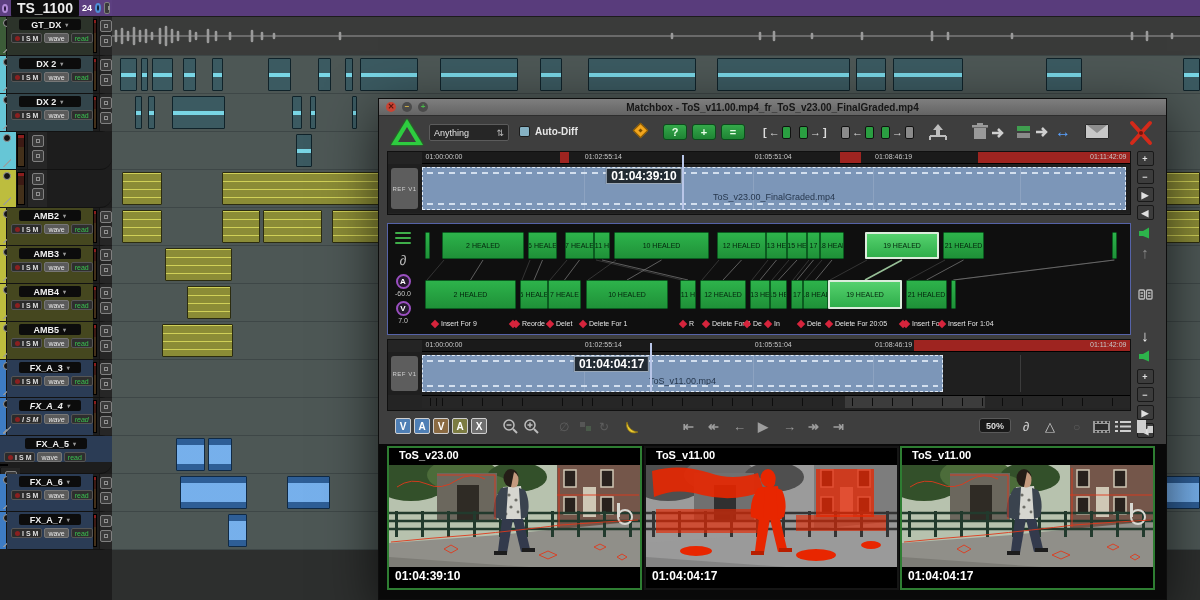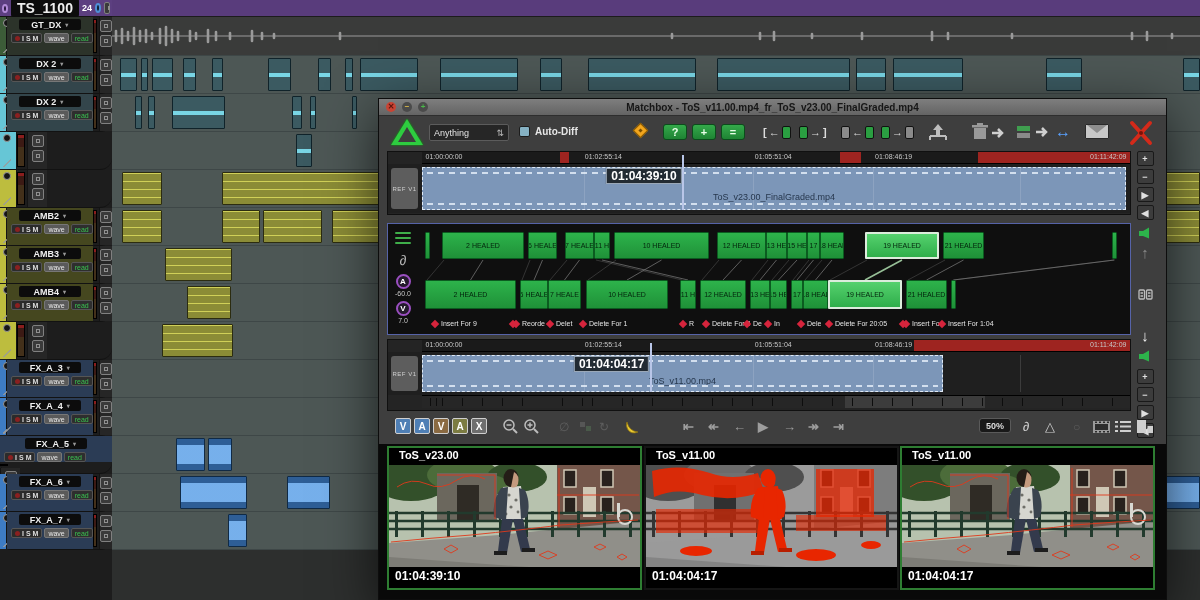--- a/index.html
+++ b/index.html
@@ -419,54 +419,70 @@
         <div class="th-btns">
           <div class="sq"></div>
           <div class="sq"></div>
         </div>
       </div>
       <div class="thead t-amb" style="height: 38px;">
         <div class="strip">
           <div class="strip-dot"></div>
           <div class="strip-diag"></div>
         </div>
-        <div class="meter"></div>
-        <div class="th-btns">
-          <div class="sq"></div>
-          <div class="sq"></div>
-        </div>
-      </div>
-      <div class="thead t-fx" style="height: 38px;">
-        <div class="strip">
-          <div class="strip-dot"></div>
-          <div class="strip-diag"></div>
-        </div>
         <div class="th-body">
           <div class="name-pill">
-            <span>FX_A_3</span>
+            <span>AMB5</span>
             <span class="dd">▾</span>
           </div>
           <div class="ctl-row">
             <span class="ism">
               <i class="rdot"></i>
               <span>I</span>
               <span>S</span>
               <span>M</span>
             </span>
             <span class="pill wave">wave</span>
             <span class="pill read">read</span>
           </div>
         </div>
         <div class="meter"></div>
         <div class="th-btns">
           <div class="sq"></div>
           <div class="sq"></div>
         </div>
       </div>
       <div class="thead t-fx" style="height: 38px;">
+        <div class="strip">
+          <div class="strip-dot"></div>
+          <div class="strip-diag"></div>
+        </div>
+        <div class="th-body">
+          <div class="name-pill">
+            <span>FX_A_3</span>
+            <span class="dd">▾</span>
+          </div>
+          <div class="ctl-row">
+            <span class="ism">
+              <i class="rdot"></i>
+              <span>I</span>
+              <span>S</span>
+              <span>M</span>
+            </span>
+            <span class="pill wave">wave</span>
+            <span class="pill read">read</span>
+          </div>
+        </div>
+        <div class="meter"></div>
+        <div class="th-btns">
+          <div class="sq"></div>
+          <div class="sq"></div>
+        </div>
+      </div>
+      <div class="thead t-fx" style="height: 38px; font-style: italic;">
         <div class="strip">
           <div class="strip-dot"></div>
           <div class="strip-diag"></div>
         </div>
         <div class="th-body">
           <div class="name-pill">
             <span>FX_A_4</span>
             <span class="dd">▾</span>
           </div>
           <div class="ctl-row">

